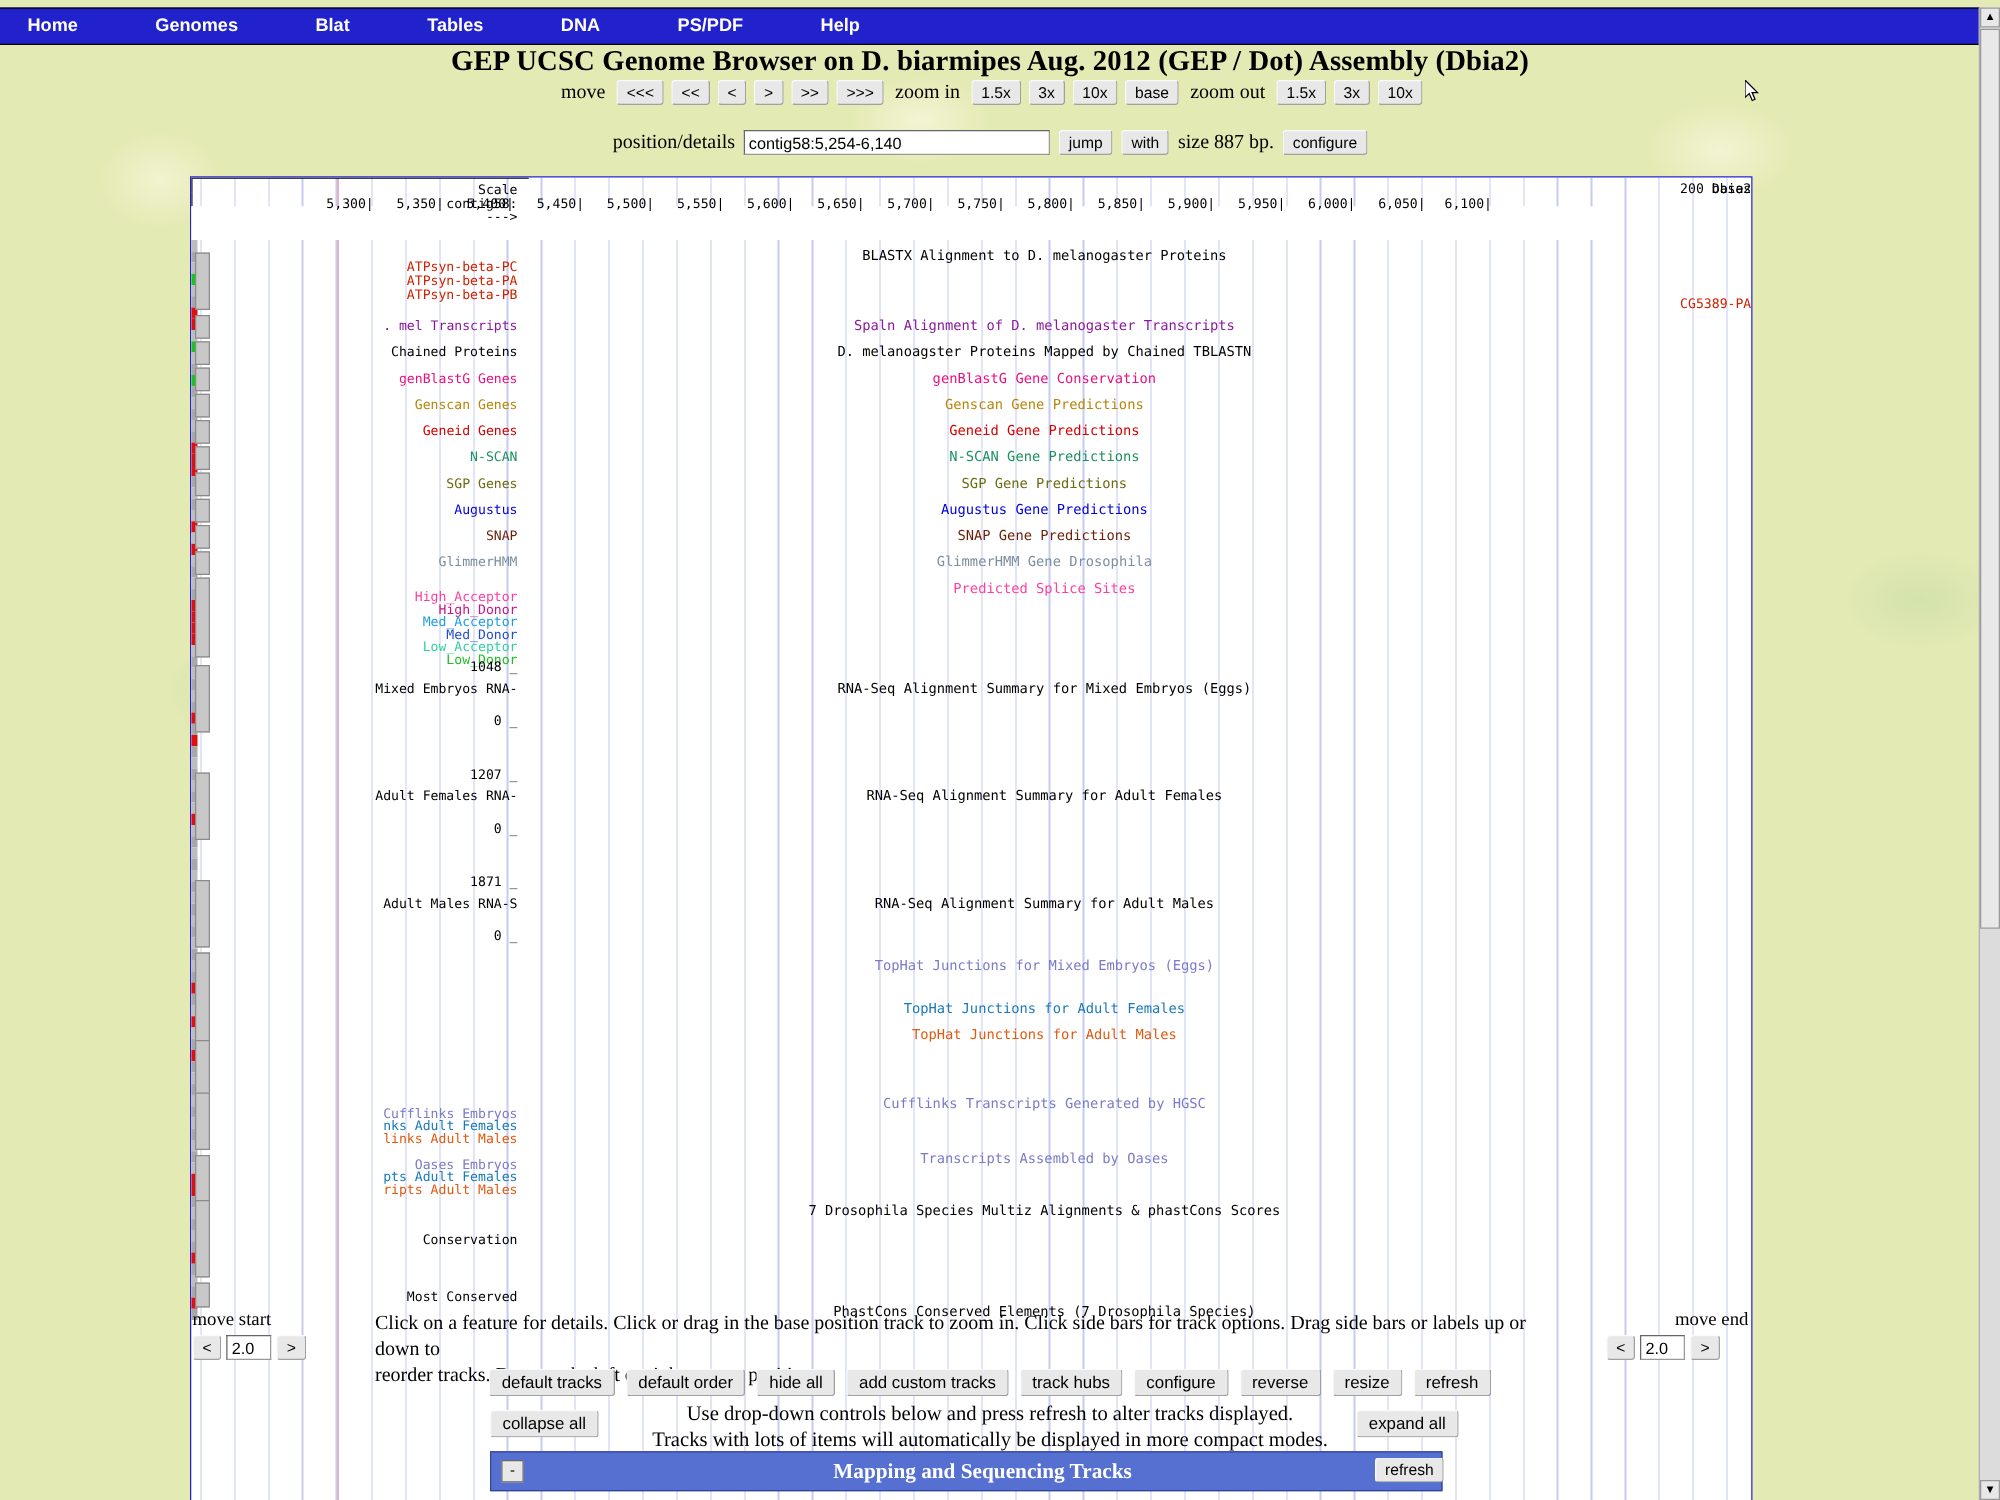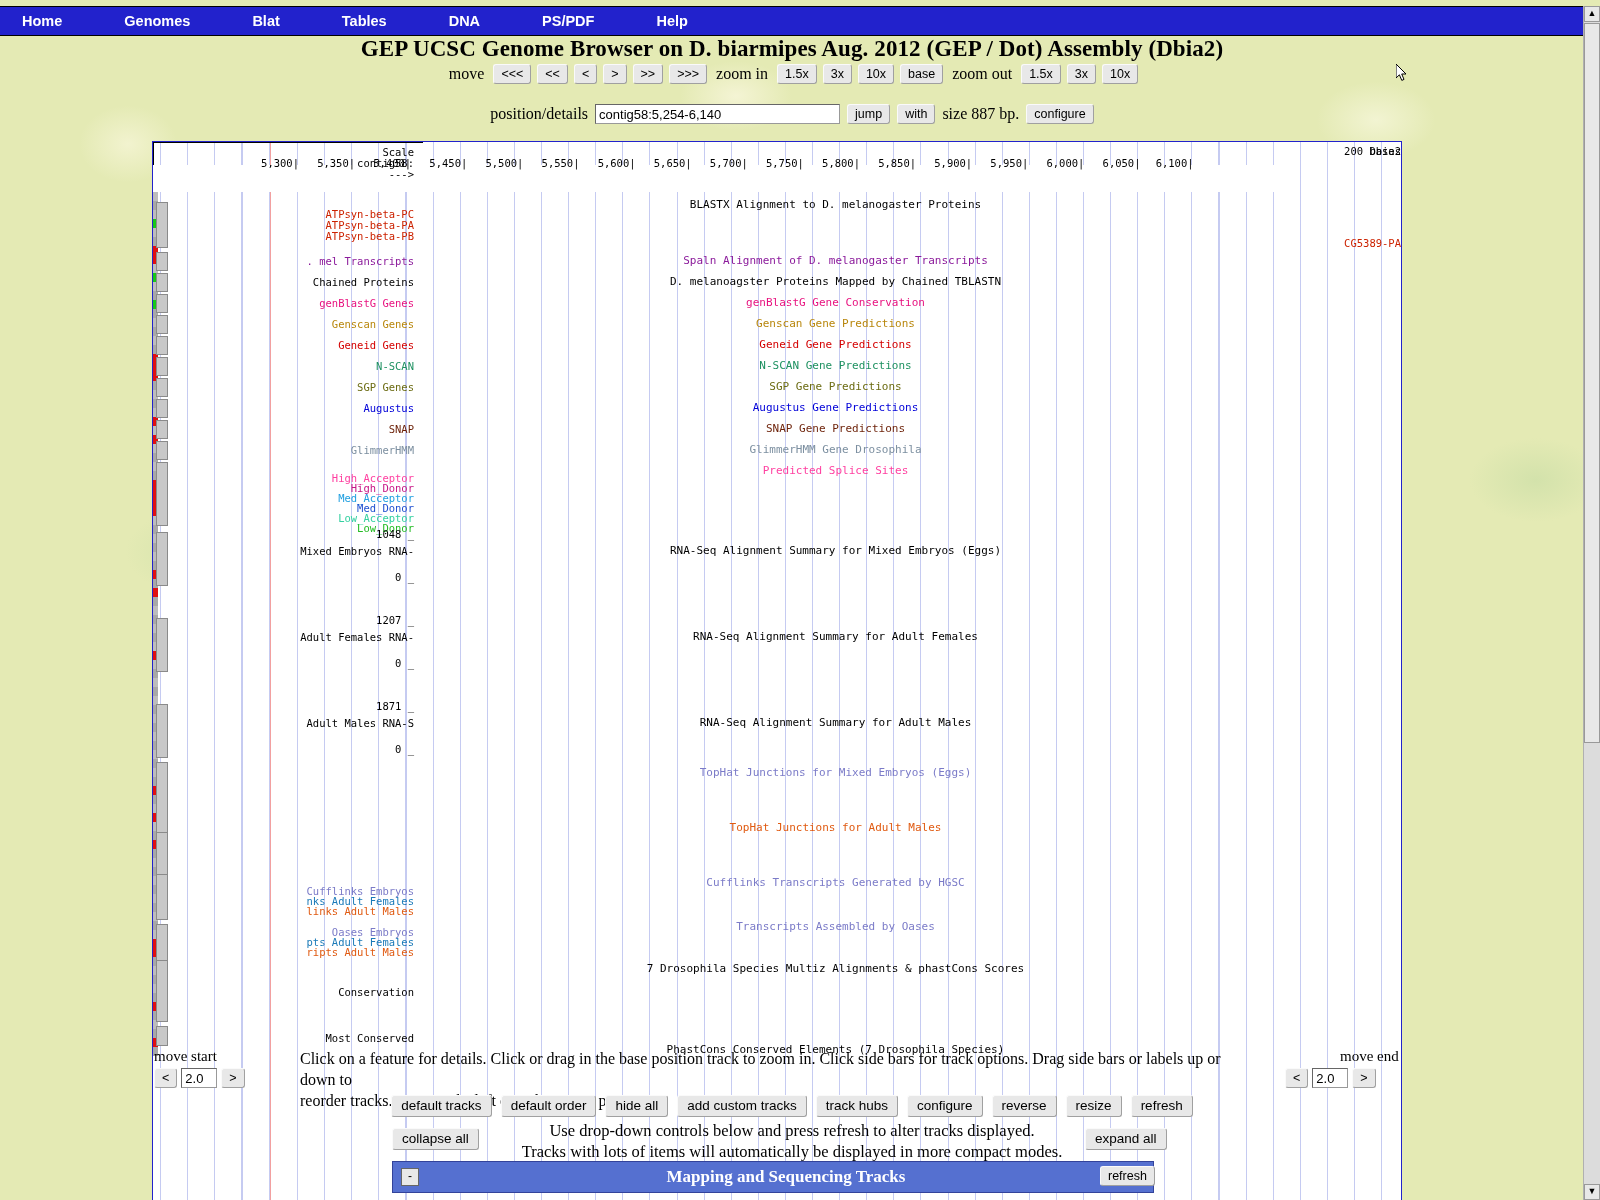--- a/index.html
+++ b/index.html
@@ -333,20 +333,21 @@
       <div class="tlabel" style="right:987px;top:490px;">Adult Females RNA-</div>
       <div class="clabel" style="left:117px;top:488px;width:1131px;color:#000;">RNA-Seq Alignment Summary for Adult Females</div>
       <div class="sidebar" style="top:562px;height:54px;"></div>
       <div class="tlabel" style="right:987px;top:559px;">1871 _</div>
       <div class="tlabel" style="right:987px;top:602px;">0 _</div>
       <div class="tlabel" style="right:987px;top:576px;">Adult Males RNA-S</div>
       <div class="clabel" style="left:117px;top:574px;width:1131px;color:#000;">RNA-Seq Alignment Summary for Adult Males</div>
       <div class="sidebar" style="top:620px;height:100px;"></div>
       <div class="clabel" style="left:117px;top:624px;width:1131px;color:#7b7bc8;">TopHat Junctions for Mixed Embryos (Eggs)</div>
       <div class="sidebar" style="top:620px;height:100px;"></div>
+      <div class="clabel" style="left:117px;top:658px;width:1131px;color:#1a7ab8;">TopHat Junctions for Adult Females</div>
       <div class="sidebar" style="top:690px;height:70px;"></div>
       <div class="clabel" style="left:117px;top:679px;width:1131px;color:#e05a11;">TopHat Junctions for Adult Males</div>
       <div class="sidebar" style="top:732px;height:46px;"></div>
       <div class="clabel" style="left:117px;top:734px;width:1131px;color:#7b7bc8;">Cufflinks Transcripts Generated by HGSC</div>
       <div class="tlabel" style="right:987px;top:744px;color:#7b7bc8;">Cufflinks Embryos</div>
       <div class="tlabel" style="right:987px;top:754px;color:#1a7ab8;">nks Adult Females</div>
       <div class="tlabel" style="right:987px;top:764px;color:#e05a11;">links Adult Males</div>
       <div class="sidebar" style="top:782px;height:46px;"></div>
       <div class="clabel" style="left:117px;top:778px;width:1131px;color:#7b7bc8;">Transcripts Assembled by Oases</div>
       <div class="tlabel" style="right:987px;top:785px;color:#7b7bc8;">Oases Embryos</div>

